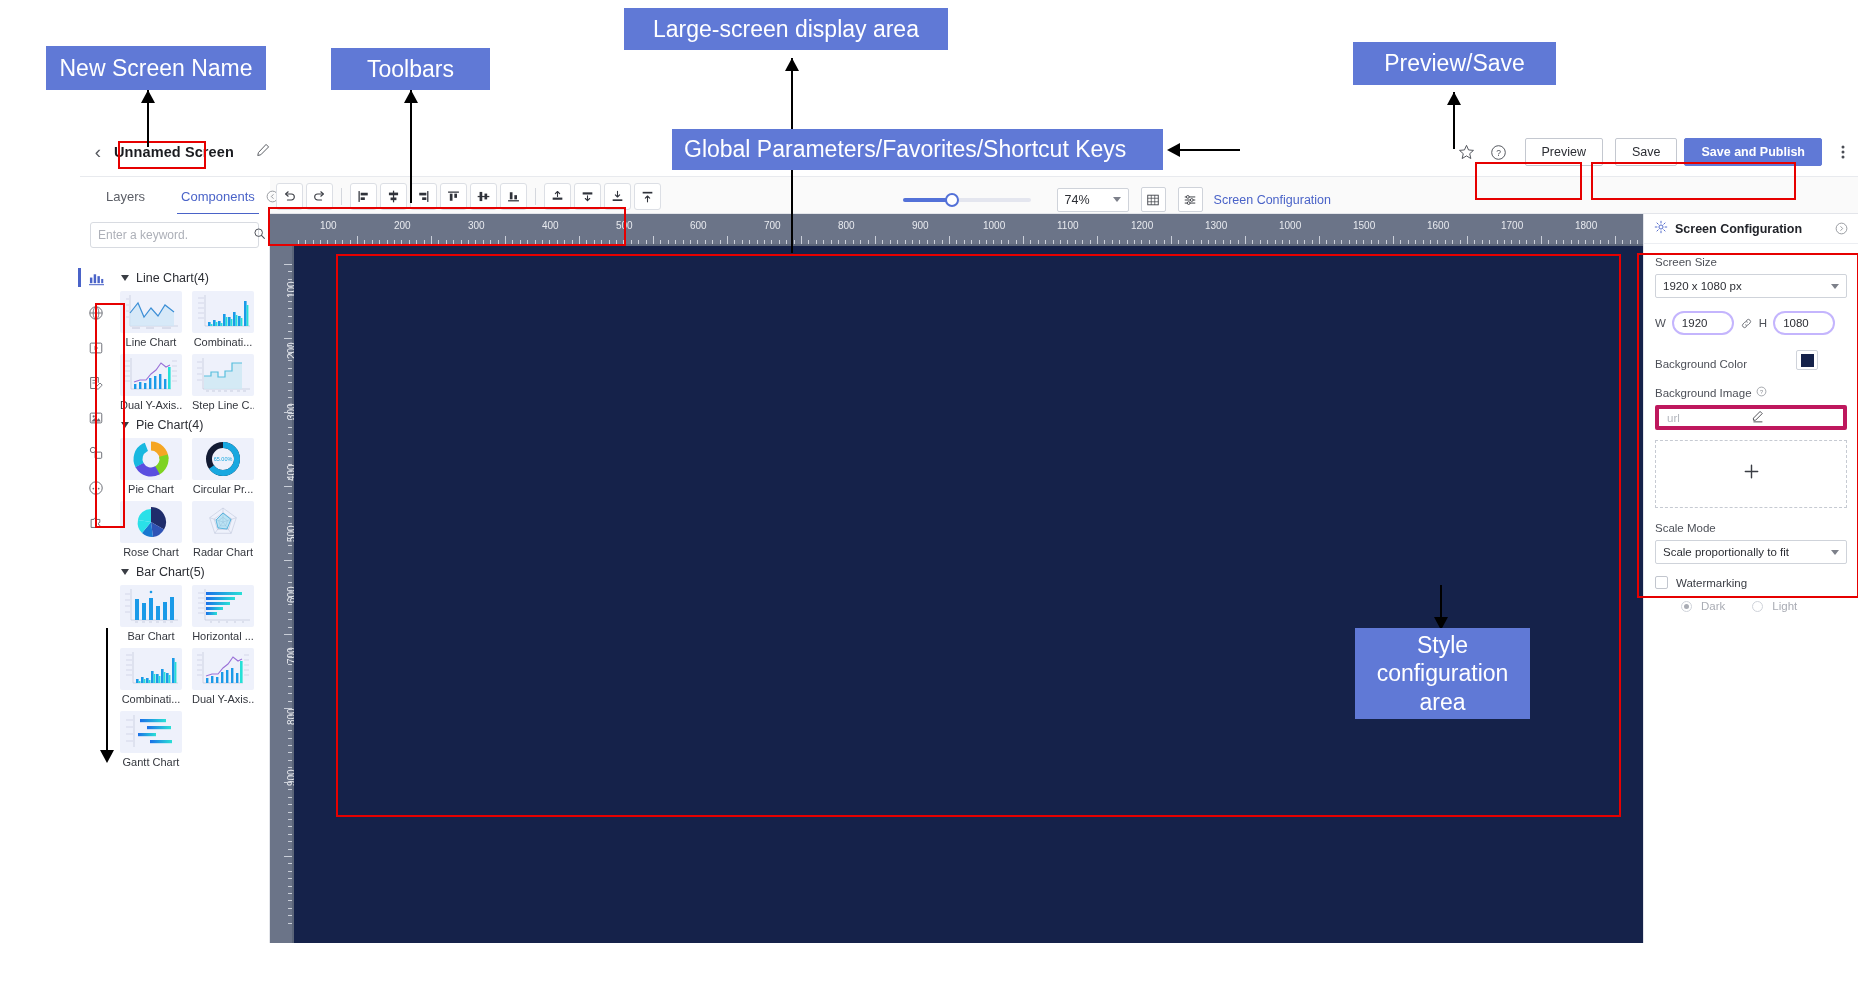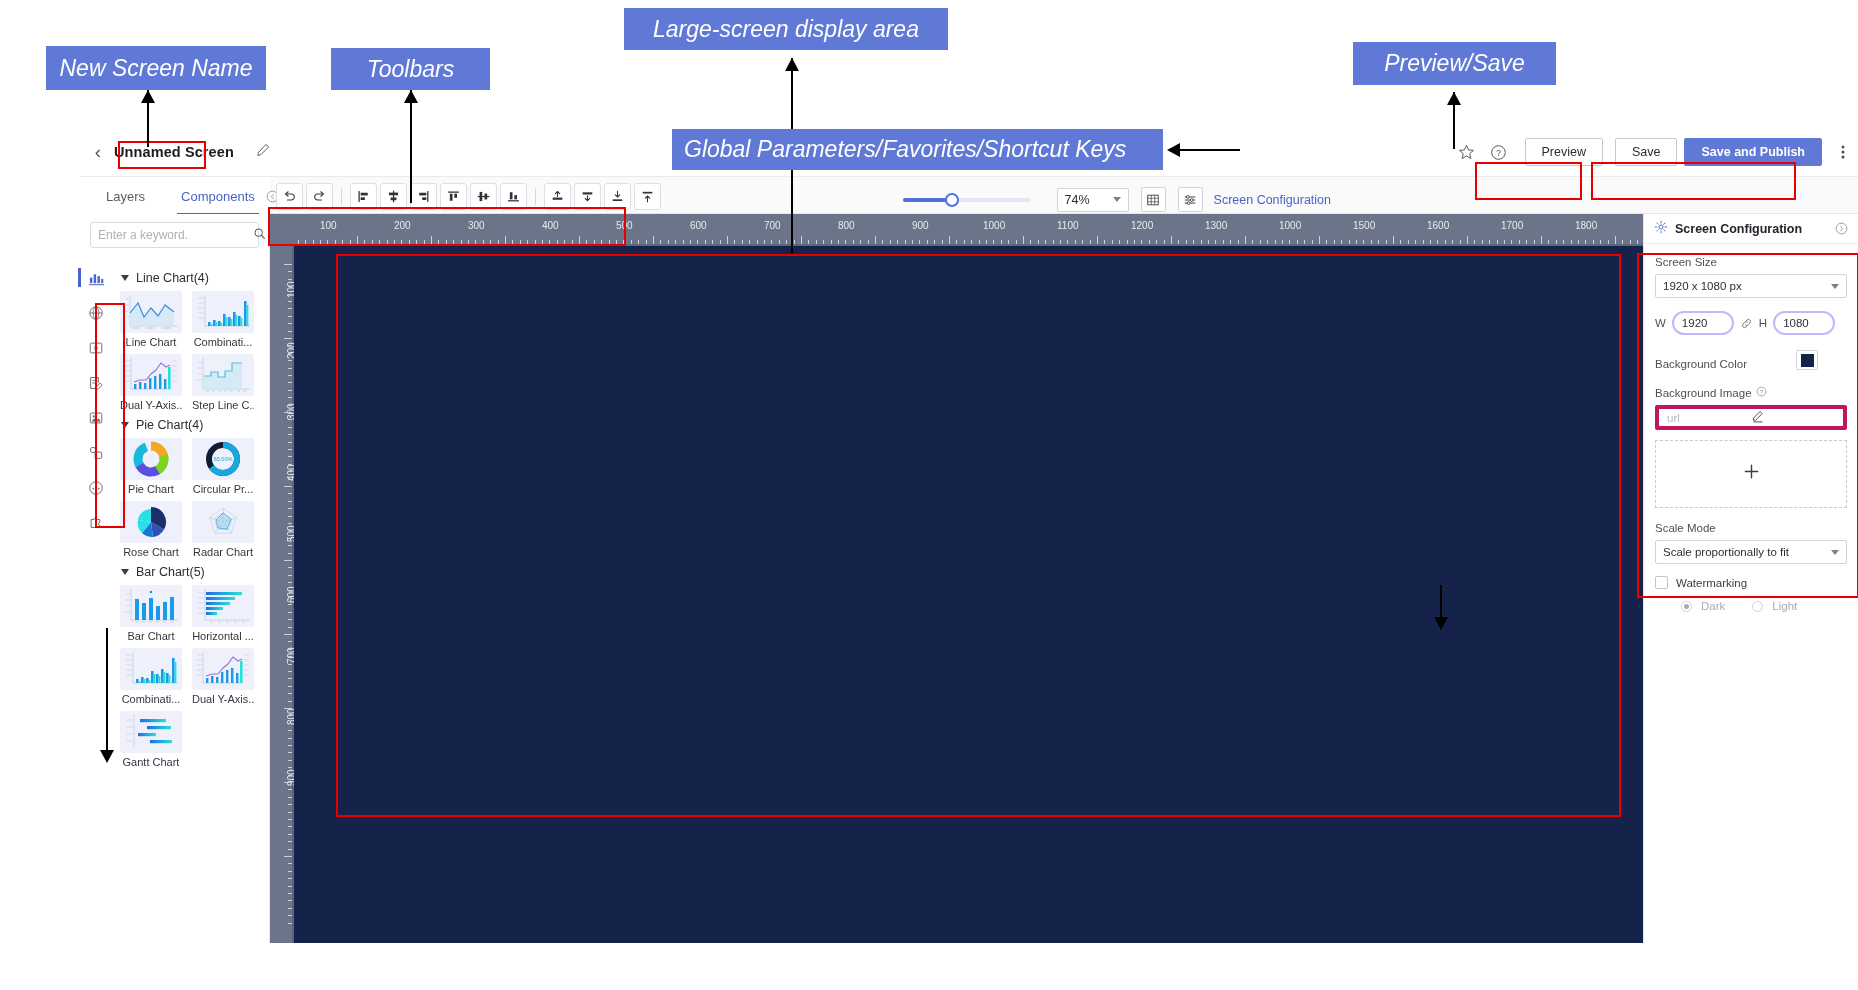--- a/index.html
+++ b/index.html
@@ -15,21 +15,20 @@
   .anno {
     position: absolute;
     background: #6079d6;
     color: #ffffff;
     display: flex; align-items: center; justify-content: center;
     text-align: left;
     font-size: 23px;
     line-height: 1.22;
     z-index: 60;
     padding: 4px 10px;
-    font-style: italic;
   }
   .arrow-line { position: absolute; background: #000; z-index: 59; }
   .arrow-head-up, .arrow-head-down, .arrow-head-left {
     position: absolute; width: 0; height: 0; z-index: 59;
   }
   .arrow-head-up    { border-left: 7px solid transparent; border-right: 7px solid transparent; border-bottom: 13px solid #000; }
   .arrow-head-down  { border-left: 7px solid transparent; border-right: 7px solid transparent; border-top: 13px solid #000; }
   .arrow-head-left  { border-top: 7px solid transparent; border-bottom: 7px solid transparent; border-right: 13px solid #000; }
 
   .redbox { position: absolute; border: 2px solid #e60000; z-index: 58; pointer-events: none; }
@@ -156,20 +155,26 @@
   <div class="anno" style="left:672px; top:129px; width:491px; height:41px; justify-content:flex-start; padding-left:12px;">Global Parameters/Favorites/Shortcut Keys</div>
   <div class="arrow-line" style="left:1180px; top:149px; width:60px; height:1.6px;"></div>
   <div class="arrow-head-left" style="left:1167px; top:143px;"></div>
 
   <div class="anno" style="left:1353px; top:42px; width:203px; height:43px;">Preview/Save</div>
   <div class="arrow-line" style="left:1453px; top:92px; width:1.6px; height:57px;"></div>
   <div class="arrow-head-up" style="left:1447px; top:92px;"></div>
 
   <div class="arrow-line" style="left:1440px; top:585px; width:1.6px; height:40px;"></div>
   <div class="arrow-head-down" style="left:1434px; top:617px;"></div>
+  <div class="anno" style="left:1355px; top:628px; width:175px; height:91px; flex-direction:column;">
+
+    <span>Style</span>
+    <span>configuration</span>
+    <span>area</span>
+  </div>
 
   <div class="arrow-line" style="left:106px; top:628px; width:1.6px; height:125px;"></div>
   <div class="arrow-head-down" style="left:100px; top:750px;"></div>
 
   <div class="redbox" style="left:118px; top:141px; width:88px; height:28px;"></div>
   <div class="redbox" style="left:268px; top:207px; width:358px; height:39px;"></div>
   <div class="redbox" style="left:1475px; top:162px; width:107px; height:38px;"></div>
   <div class="redbox" style="left:1591px; top:162px; width:205px; height:38px;"></div>
   <div class="redbox" style="left:336px; top:254px; width:1285px; height:563px;"></div>
   <div class="redbox" style="left:95px; top:303px; width:30px; height:225px;"></div>

